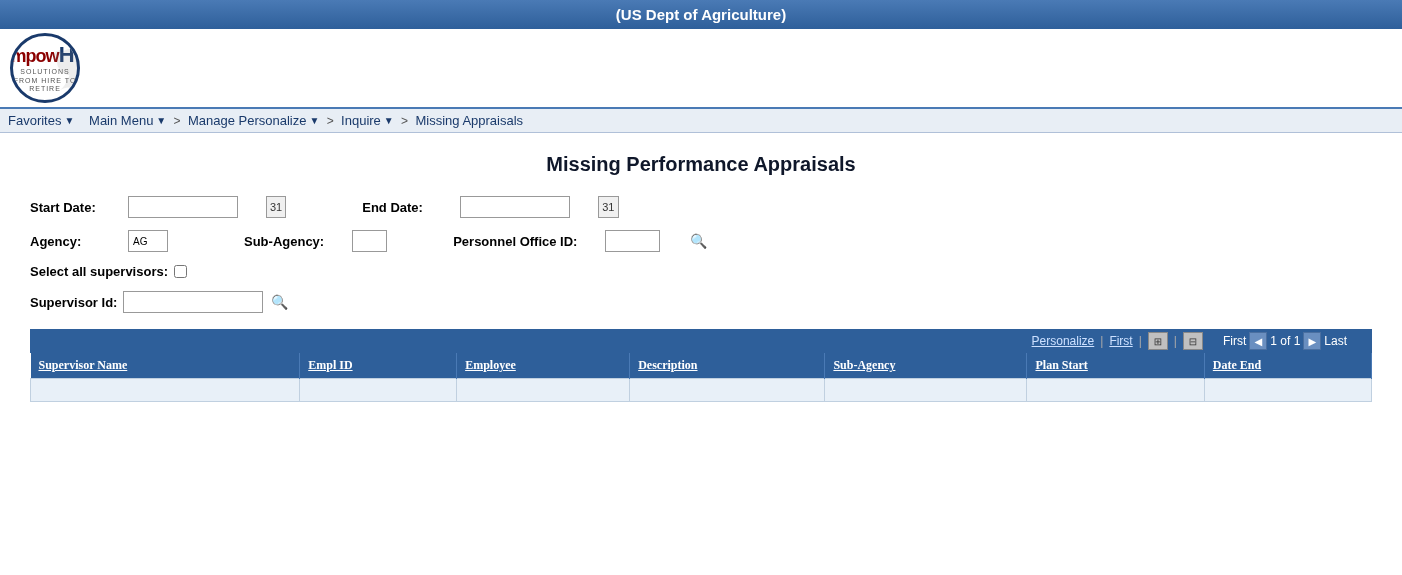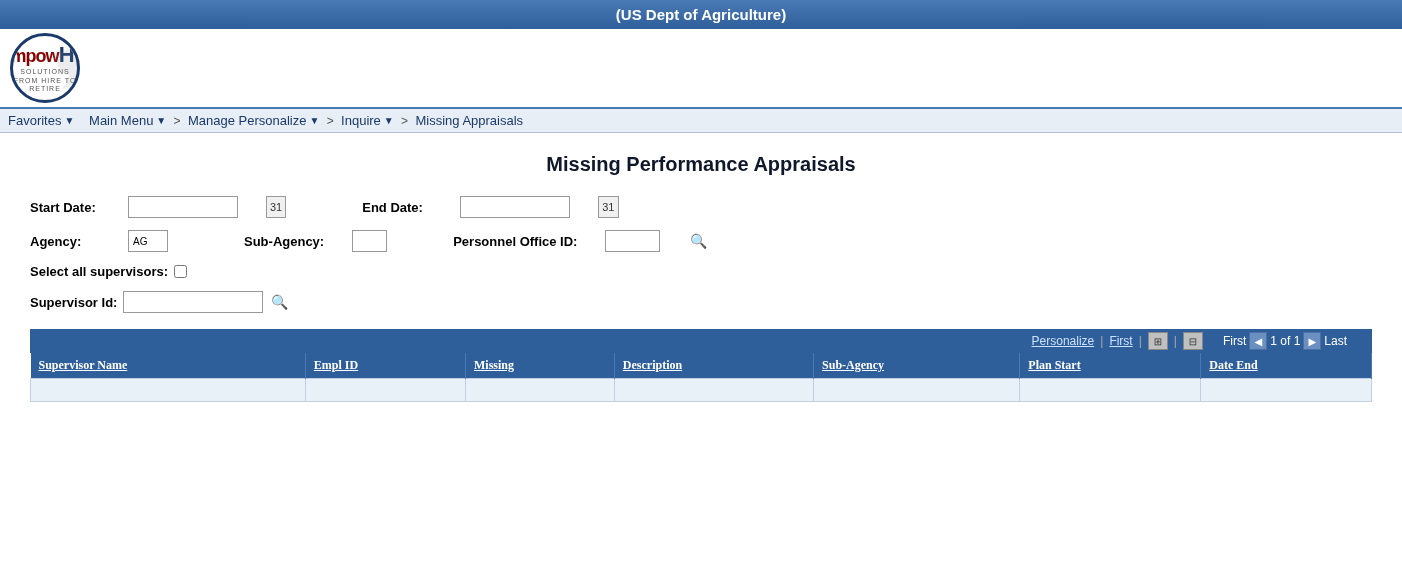--- a/index.html
+++ b/index.html
@@ -421,21 +421,21 @@
         <button class="pag-btn">▶</button>
         <span class="pag-label" style="cursor:pointer;">Last</span>
       </div>
     </div>
 
     <table class="table-container">
       <thead>
         <tr class="table-header-row">
           <th><a>Supervisor Name</a></th>
           <th><a>Empl ID</a></th>
-          <th><a>Missing</a></th>
+          <th><a>Employee</a></th>
           <th><a>Description</a></th>
           <th><a>Sub-Agency</a></th>
           <th><a>Plan Start</a></th>
           <th><a>Date End</a></th>
         </tr>
       </thead>
       <tbody>
         <tr class="table-data-row">
           <td>&nbsp;</td>
           <td>&nbsp;</td>

